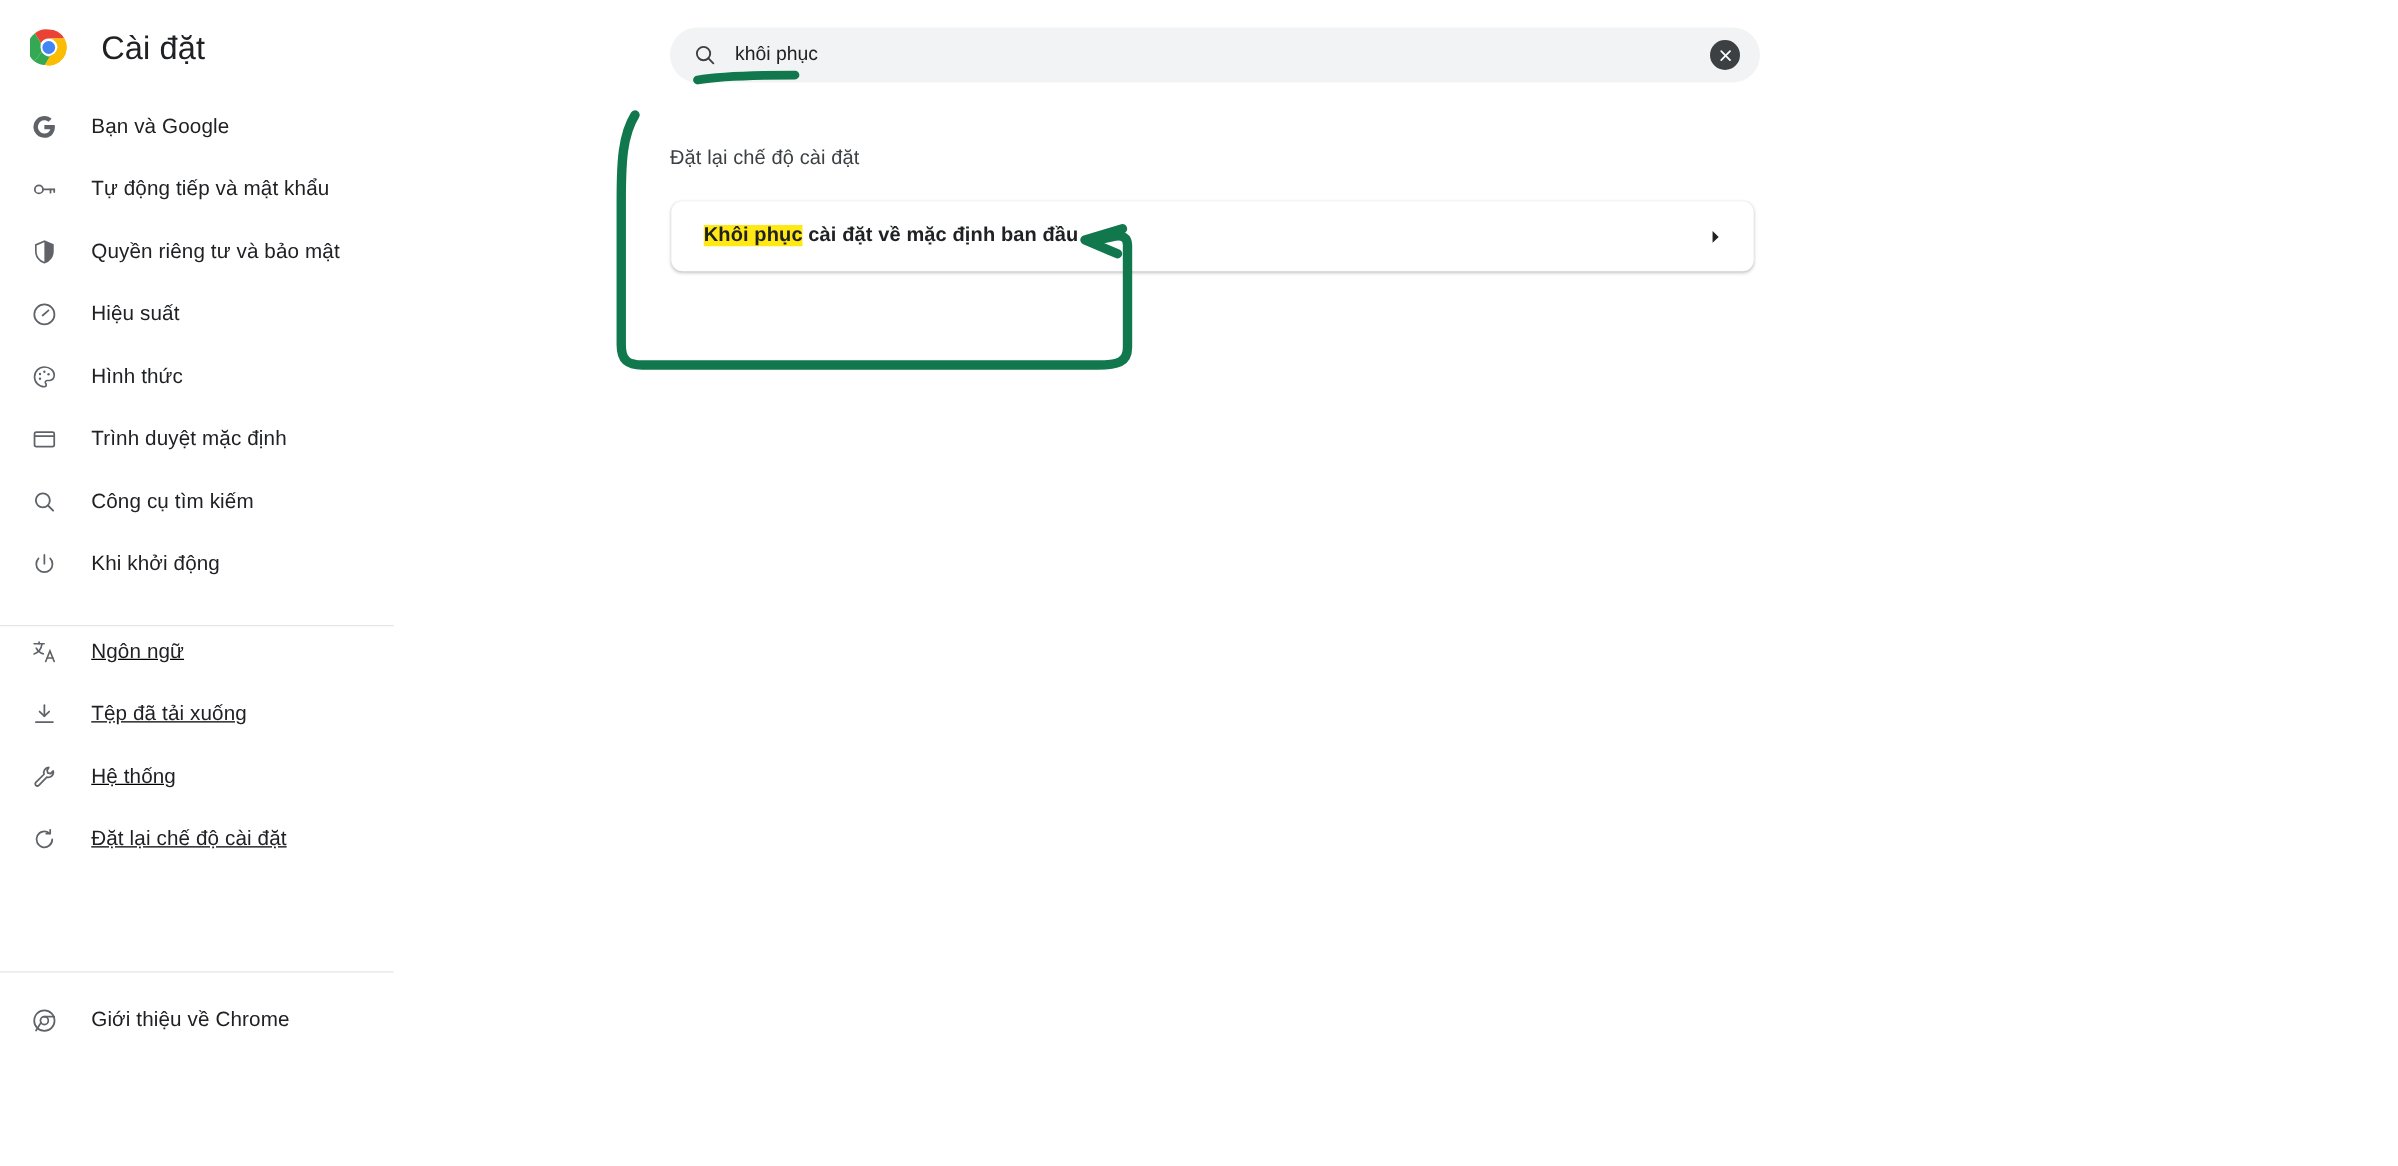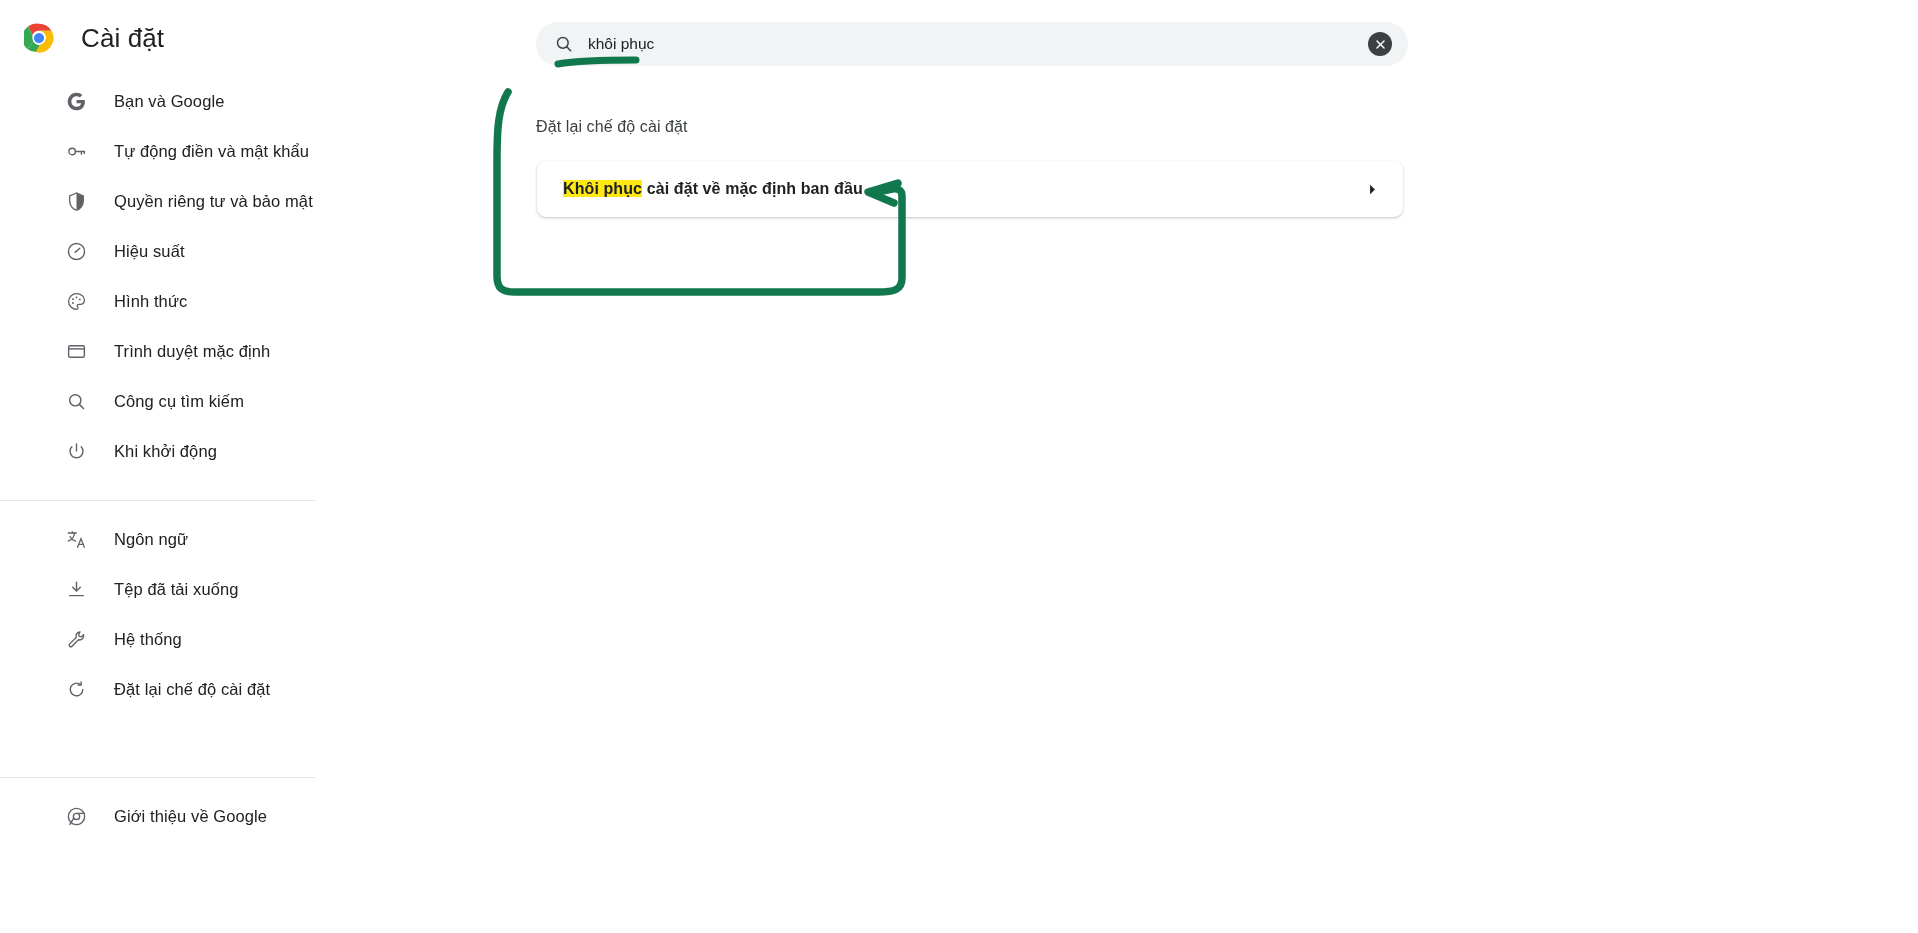--- a/index.html
+++ b/index.html
@@ -37,21 +37,21 @@
     display: block;
   }
   #brand .brand-title {
     margin-left: 27px;
     font-size: 26px;
     color: #202124;
     letter-spacing: 0.1px;
     white-space: nowrap;
   }
 
-  .nav-group { position: absolute; left: 0; width: 320px; padding-left: 41px; }
+  .nav-group { position: absolute; left: 0; width: 320px; }
   .nav-item {
     position: relative;
     height: 50px;
     display: flex;
     align-items: center;
     cursor: pointer;
     padding-left: 24px;
     color: #202124;
   }
   .nav-item .nav-icon {
@@ -209,21 +209,21 @@
 
       <div class="nav-item">
         <span class="nav-icon">
           <svg width="21" height="21" viewBox="0 0 24 24" fill="none" stroke="#5f6368" stroke-width="1.6" stroke-linecap="round">
             <circle cx="7" cy="12" r="3.7"></circle>
             <path d="M10.7 12H21"></path>
             <path d="M17.6 12v3"></path>
             <path d="M21 12v2.4"></path>
           </svg>
         </span>
-        <span class="nav-label">Tự động điền và mật khẩu</span>
+        <span class="nav-label">Tự động tiếp và mật khẩu</span>
       </div>
 
       <div class="nav-item">
         <span class="nav-icon">
           <svg width="21" height="21" viewBox="0 0 24 24">
             <path d="M12 2.3 4.2 5.6v5.9c0 4.9 3.3 9.3 7.8 10.4 4.5-1.1 7.8-5.5 7.8-10.4V5.6z" fill="#5f6368"></path>
             <path d="M12 2.3v19.6c-4.5-1.1-7.8-5.5-7.8-10.4V5.6z" fill="#ffffff"></path>
             <path d="M12 2.3 4.2 5.6v5.9c0 4.9 3.3 9.3 7.8 10.4 4.5-1.1 7.8-5.5 7.8-10.4V5.6z" fill="none" stroke="#5f6368" stroke-width="1.5"></path>
           </svg>
         </span>
@@ -279,21 +279,21 @@
             <path d="M12 3.4v8"></path>
             <path d="M17.3 6.6a7.4 7.4 0 1 1-10.6 0"></path>
           </svg>
         </span>
         <span class="nav-label">Khi khởi động</span>
       </div>
     </div>
 
     <div class="nav-divider" style="top:500px;"></div>
 
-    <div class="nav-group" style="top:514px;">
+    <div class="nav-group" style="top:496px;text-decoration:underline;">
 
       <div class="nav-item">
         <span class="nav-icon">
           <svg width="21" height="21" viewBox="0 0 24 24" fill="none" stroke="#5f6368" stroke-width="1.5" stroke-linecap="round">
             <path d="M2.6 4.6h9.2"></path>
             <path d="M7.2 3v1.6"></path>
             <path d="M9.8 4.6c-.5 4.3-3.3 7.8-7.2 9.3"></path>
             <path d="M4.6 8.6c1.3 2.6 3.5 4.4 6.4 5.2"></path>
             <path d="m13.2 20.8 3.9-9.6 3.9 9.6"></path>
             <path d="M14.6 17.6h5"></path>
@@ -341,21 +341,21 @@
 
       <div class="nav-item">
         <span class="nav-icon">
           <svg width="21" height="21" viewBox="0 0 24 24">
             <circle cx="12" cy="12" r="9.3" fill="none" stroke="#5f6368" stroke-width="1.6"></circle>
             <circle cx="12" cy="12" r="3.6" fill="none" stroke="#5f6368" stroke-width="1.6"></circle>
             <path d="M12 8.4H21" stroke="#5f6368" stroke-width="1.6" stroke-linecap="round"></path>
             <path d="M8.9 13.8 4.4 21" stroke="#5f6368" stroke-width="1.6" stroke-linecap="round"></path>
           </svg>
         </span>
-        <span class="nav-label">Giới thiệu về Google</span>
+        <span class="nav-label">Giới thiệu về Chrome</span>
       </div>
     </div>
   </nav>
 
   <div id="search-bar">
     <span class="search-icon">
       <svg width="20" height="20" viewBox="0 0 24 24" fill="none" stroke="#3c4043" stroke-width="1.8" stroke-linecap="round">
         <circle cx="10.6" cy="10.6" r="6.4"></circle>
         <path d="M15.3 15.3 20 20"></path>
       </svg>

